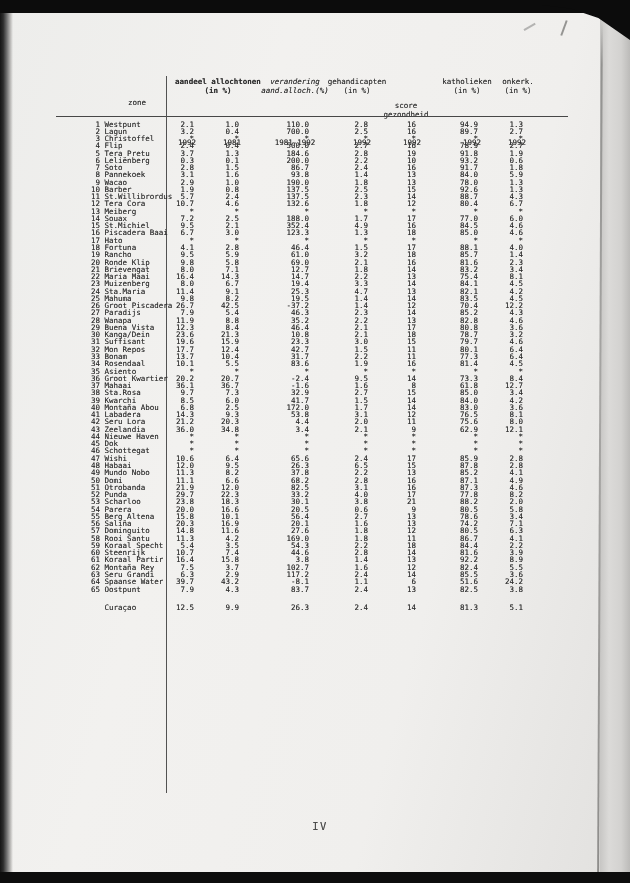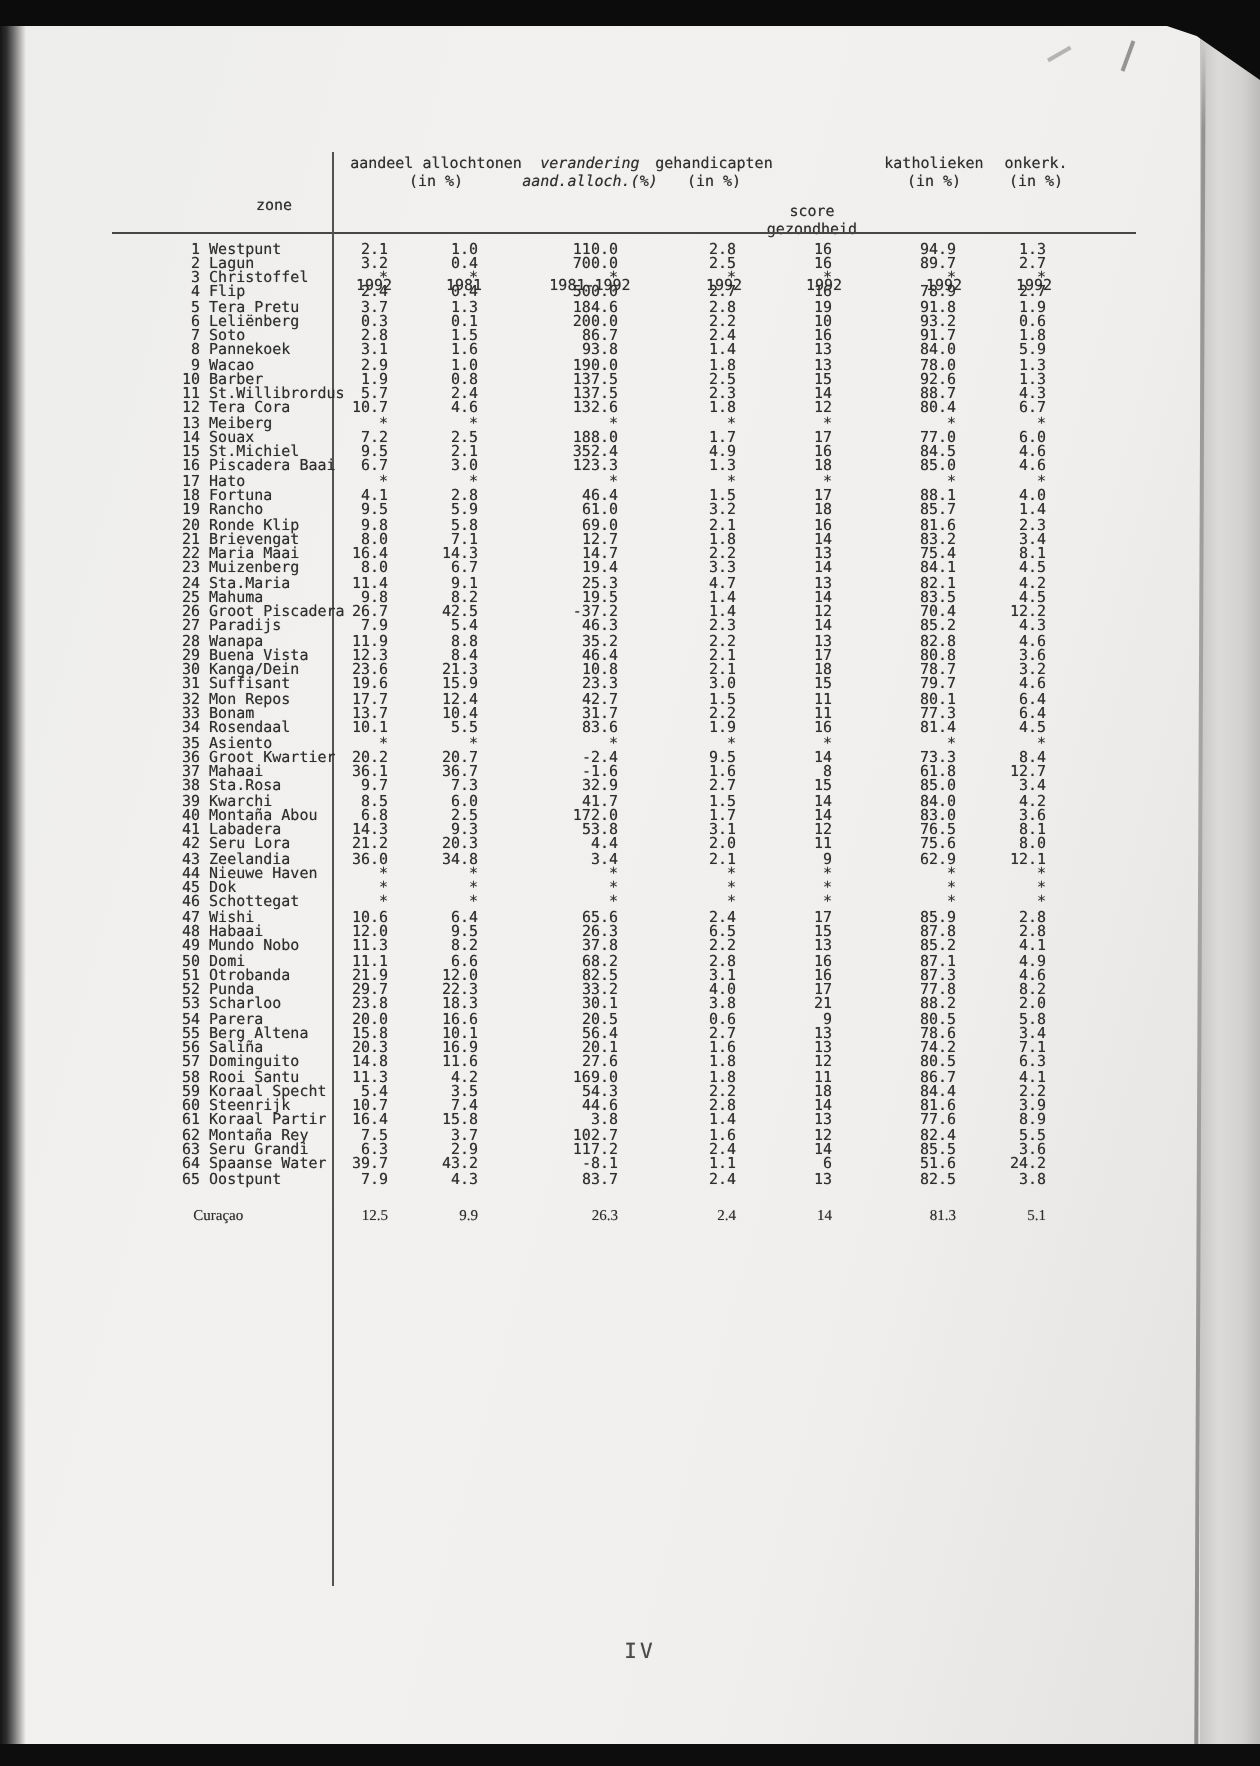--- a/index.html
+++ b/index.html
@@ -38,39 +38,39 @@
   
   .table{position:absolute; inset:0; font-size:7.5px; line-height:7.28px;
          text-shadow:0 0 .4px rgba(45,45,45,.55);}
   .hgroup{position:absolute; top:77px; width:140px; text-align:center; line-height:9.3px; white-space:pre;}
   .year-label{position:absolute; top:99px; width:80px; text-align:center;margin-top:40px;}
   .zone-header{position:absolute; top:99px; left:66px; width:80px; text-align:right;}
   .header-rule{position:absolute; top:115.5px; left:56px; width:512px; height:1.2px; background:#474747;}
   .vertical-rule{position:absolute; left:165.5px; top:76px; height:717px; width:1.3px; background:#525252;}
   .tbody{position:absolute; top:120.5px; left:0; width:100%;}
   .trow{position:relative; height:7.28px;}
-  .total-row{position:absolute; top:603.5px; left:0; width:100%; height:7.28px;font-family:Liberation Serif, serif;}
+  .total-row{position:absolute; top:603.5px; left:0; width:100%; height:7.28px;}
   .zone-cell{position:absolute; left:91px; top:0; white-space:pre; text-align:left;}
   .vcell{position:absolute; top:0; width:64px; text-align:right; white-space:pre;}
   .v0{left:130px}.v1{left:175px}.v2{left:245px}.v3{left:304px}
   .v4{left:352px}.v5{left:414px}.v6{left:459px}
   .page-number{position:absolute; left:296px; top:820px; width:48px; text-align:center;
                font-size:10.5px; letter-spacing:1.5px; color:#4a4a4a;
                text-shadow:0 0 .4px rgba(60,60,60,.5);}
 </style>
 </head>
 <body>
 
 <div class="page">
   <div class="sheet"></div>
 
   <div class="table">
     <div id="theader">
       <div class="zone-header">zone</div>
-    <div class="hgroup" style="left: 148px;">aandeel allochtonen
+    <div class="hgroup" style="left: 148px; font-weight: bold;">aandeel allochtonen
 (in %)</div>
         <div class="hgroup" style="left: 225px; font-style: italic;">verandering
 aand.alloch.(%)</div>
         <div class="hgroup" style="left: 287px;">gehandicapten
 (in %)</div>
         <div class="hgroup" style="left: 336px; margin-top: 24px;">score
 gezondheid</div>
         <div class="hgroup" style="left: 397px;">katholieken
 (in %)</div>
         <div class="hgroup" style="left: 448px;">onkerk.
@@ -686,21 +686,21 @@
           <span class="vcell v5">81.6</span>
           <span class="vcell v6">3.9</span>
         </div>
         <div class="trow">
           <span class="zone-cell">61 Koraal Partir</span>
           <span class="vcell v0">16.4</span>
           <span class="vcell v1">15.8</span>
           <span class="vcell v2">3.8</span>
           <span class="vcell v3">1.4</span>
           <span class="vcell v4">13</span>
-          <span class="vcell v5">77.6</span>
+          <span class="vcell v5">92.2</span>
           <span class="vcell v6">8.9</span>
         </div>
         <div class="trow">
           <span class="zone-cell">62 Montaña Rey</span>
           <span class="vcell v0">7.5</span>
           <span class="vcell v1">3.7</span>
           <span class="vcell v2">102.7</span>
           <span class="vcell v3">1.6</span>
           <span class="vcell v4">12</span>
           <span class="vcell v5">82.4</span>

